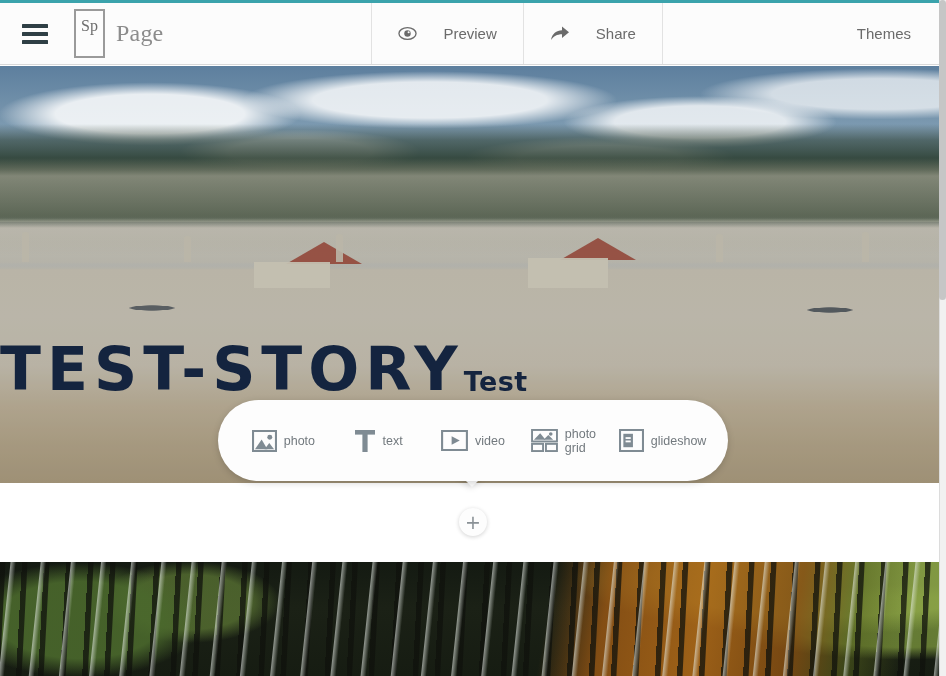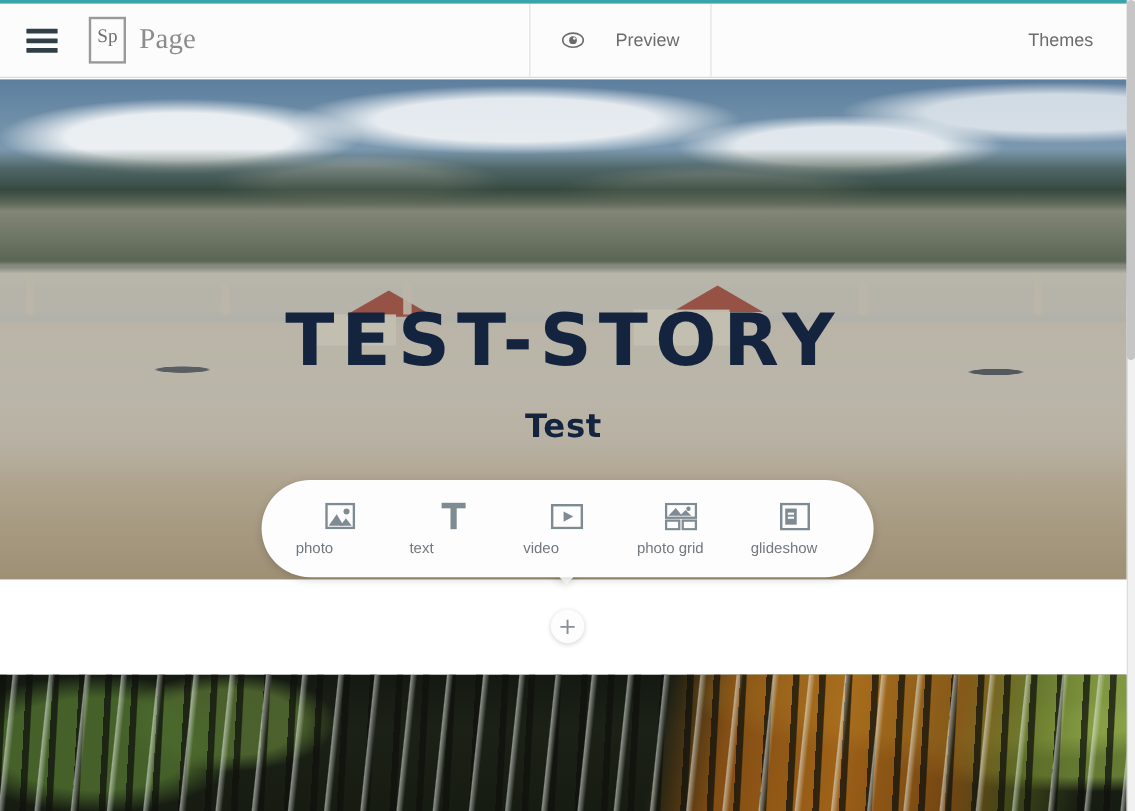--- a/index.html
+++ b/index.html
@@ -62,21 +62,21 @@
   }
   #hamburger span {
     display: block;
     height: 4px;
     width: 100%;
     background: #2f3f45;
     border-radius: 0.5px;
   }
   #sp-badge {
     width: 31px;
-    height: 39px;
+    height: 49px;
     border: 2px solid #9a9a9a;
     color: #6d6d6d;
     font-size: 16px;
     line-height: 29px;
     text-align: center;
     font-family: "Liberation Serif", serif;
     box-sizing: border-box;
     flex: 0 0 auto;
   }
   #page-title {
@@ -183,21 +183,21 @@
     width: 939px;
     height: 261px;
     background: rgba(40,46,54,0.17);
   }
   #hero-text {
     position: absolute;
     left: 0; top: 156px;
     width: 939px;
     height: 261px;
     display: flex;
-    flex-direction: column;
+    flex-direction: row;
     align-items: center;
     justify-content: flex-start;
     padding-top: 32px;
     box-sizing: border-box;
   }
   #hero-heading {
     font-size: 60px;
     font-weight: bold;
     color: #14243f;
     letter-spacing: 6px;
@@ -226,21 +226,22 @@
     box-shadow: 0 2px 7px rgba(0,0,0,0.17);
     display: flex;
     align-items: center;
     justify-content: space-around;
     z-index: 22;
     padding: 0 18px;
     box-sizing: border-box;
   }
   .insert-item {
     display: flex;
-    flex-direction: column;
+    flex-direction: row;
+    align-items: center;
     justify-content: center;
     gap: 7px;
     cursor: pointer;
     width: 74px;
   }
   .insert-item .ico {
     height: 26px;
     display: flex;
     align-items: center;
     justify-content: center;
@@ -383,20 +384,28 @@
     <span class="tb-icon">
       <svg width="19" height="19" viewBox="0 0 20 20">
         <ellipse cx="10" cy="10" rx="9" ry="6.2" fill="none" stroke="#6b6b6b" stroke-width="1.4"></ellipse>
         <circle cx="10" cy="10" r="3.4" fill="#6b6b6b"></circle>
         <circle cx="11.2" cy="8.6" r="1.1" fill="#fcfcfc"></circle>
       </svg>
     </span>
     <span class="lbl">Preview</span>
   </div>
 
+  <div class="tb-cell tb-action">
+    <span class="tb-icon">
+      <svg width="20" height="17" viewBox="0 0 20 17">
+        <path d="M1 15 C2 8.5 6.5 5.4 12 5.2 L12 1.4 L19 7.2 L12 13 L12 9.2 C7 9.3 3.6 11 1 15 Z" fill="#6b6b6b"></path>
+      </svg>
+    </span>
+    <span class="lbl">Share</span>
+  </div>
 
   <div id="themes-cell" class="tb-cell">
     <span>Themes</span>
   </div>
 </div>
 
 <div id="hero">
   <div id="hero-photo">
     <div class="roof" style="left:286px; top:176px;"></div>
     <div class="villa" style="left:254px; top:196px; width:76px; height:26px;"></div>

